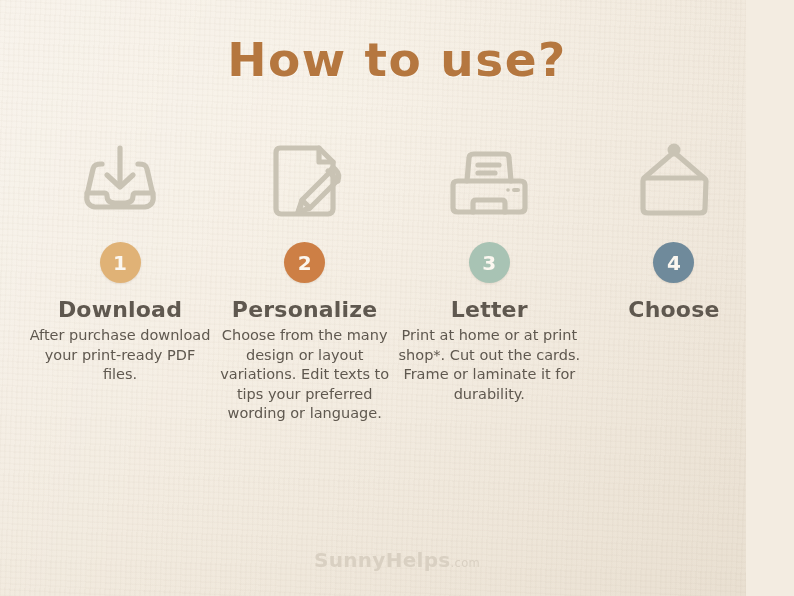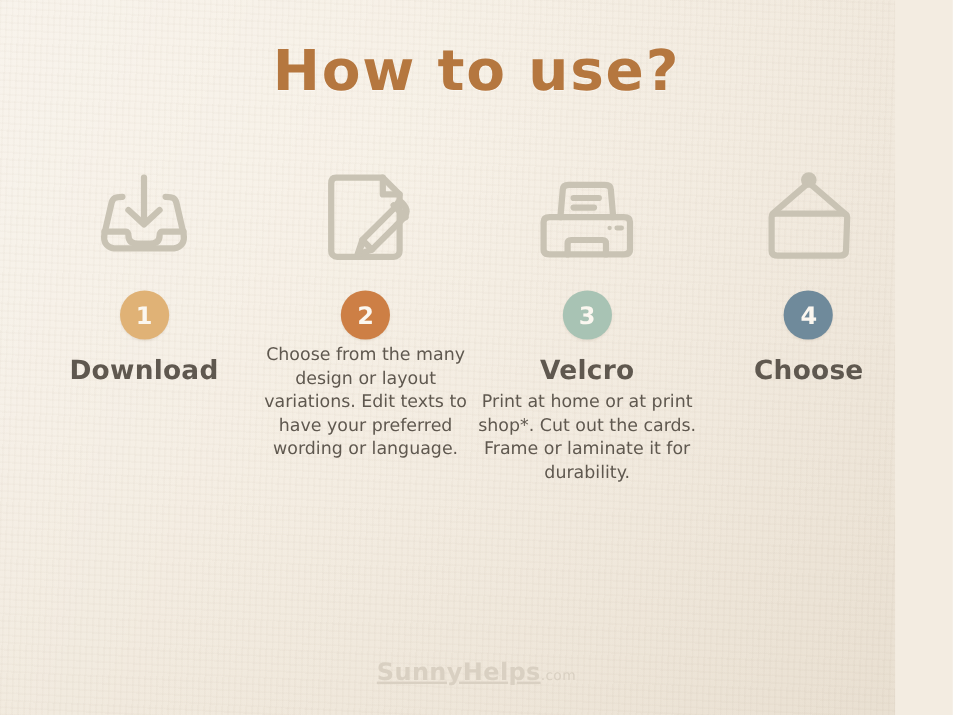--- a/index.html
+++ b/index.html
@@ -138,21 +138,20 @@
     text-align: center;
     z-index: 3;
     white-space: nowrap;
   }
   .brand-name {
     font-family: "DejaVu Sans", sans-serif;
     font-weight: bold;
     font-size: 20px;
     color: #d9d0c2;
     letter-spacing: 0.3px;
-    text-decoration: underline;
   }
   .brand-tld {
     font-family: "DejaVu Sans", sans-serif;
     font-size: 11.5px;
     color: #d9d0c2;
     letter-spacing: 0.3px;
     text-align: center;
   }
 </style>
 </head>
@@ -170,55 +169,57 @@
           <path d="M30 31 C24 31 22 32 21 36 L15 62 C14 68 16 73 23 74 L73 74 C80 73 82 68 81 62 L75 36 C74 32 72 31 66 31"></path>
           <path d="M15 60 L33 60 C34 60 35 61 35 63 C35 68 38 70 43 70 L53 70 C58 70 61 68 61 63 C61 61 62 60 63 60 L81 60"></path>
           <path d="M48 15 L48 53"></path>
           <path d="M35 42 L48 54 L61 42"></path>
         </svg>
       </div>
       <div class="badge" style="background: rgb(224, 178, 118);">
         <span>1</span>
       </div>
       <div class="step-title">Download</div>
+      <div class="step-body">After purchase download your print-ready PDF files.</div>
     </div>
 
     <div class="col">
       <div class="icon-wrap">
         <svg width="96" height="96" viewBox="0 0 96 96" fill="none" stroke="#c9c3b4" stroke-width="5.2" stroke-linecap="round" stroke-linejoin="round">
           <path d="M19 20 C19 17 20 15 23 15 L62 15 L76 29 L76 76 C76 79 74 81 71 81 L24 81 C21 81 19 79 19 76 Z"></path>
           <path d="M62 15 L62 29 L76 29"></path>
           <path d="M78 36 C82 40 83 44 80 48 L53 75 L41 79 L45 67 L72 40 C75 36 75 33 78 36 Z"></path>
           <path d="M71 38 L81 48"></path>
           <path d="M45 67 L53 75"></path>
           <path d="M41.5 78.5 L44 72"></path>
         </svg>
       </div>
       <div class="badge" style="background: rgb(205, 127, 69);">
         <span>2</span>
       </div>
-      <div class="step-body">Choose from the many design or layout variations. Edit texts to have your preferred wording or language.</div>
+      <div class="step-title">Personalize</div>
+      <div class="step-body">Choose from the many design or layout variations. Edit texts to tips your preferred wording or language.</div>
     </div>
 
     <div class="col">
       <div class="icon-wrap">
         <svg width="100" height="96" viewBox="0 0 100 96" fill="none" stroke="#c9c3b4" stroke-width="5.2" stroke-linecap="round" stroke-linejoin="round">
           <path d="M28 48 L30 25 C30 22 32 21 35 21 L65 21 C68 21 70 22 70 25 L72 48"></path>
           <path d="M39 32 L60 32"></path>
           <path d="M39 40 L56 40"></path>
           <path d="M14 52 C14 49 16 48 19 48 L81 48 C84 48 86 49 86 52 L86 75 C86 78 84 79 81 79 L19 79 C16 79 14 78 14 75 Z"></path>
           <path d="M34 79 L34 70 C34 68 35 67 37 67 L63 67 C65 67 66 68 66 70 L66 79"></path>
           <circle cx="69" cy="57" r="1.8" fill="#c9c3b4" stroke="none"></circle>
           <path d="M75 57 L79 57" stroke-width="4"></path>
         </svg>
       </div>
       <div class="badge" style="background: rgb(168, 195, 180);">
         <span>3</span>
       </div>
-      <div class="step-title">Velcro</div>
+      <div class="step-title">Letter</div>
       <div class="step-body">Print at home or at print shop*. Cut out the cards. Frame or laminate it for durability.</div>
     </div>
 
     <div class="col">
       <div class="icon-wrap">
         <svg width="100" height="96" viewBox="0 0 100 96" fill="none" stroke="#c9c3b4" stroke-width="5.2" stroke-linecap="round" stroke-linejoin="round">
           <circle cx="50" cy="17" r="6.5" fill="#c9c3b4" stroke="none"></circle>
           <path d="M49 20 L20 45"></path>
           <path d="M51 20 L80 45"></path>
           <path d="M19 48 C19 46 20 45 23 45 L78 45 C81 45 82 46 82 48 L81 76 C81 79 79 80 76 80 L24 80 C21 80 19 79 19 76 Z"></path>

